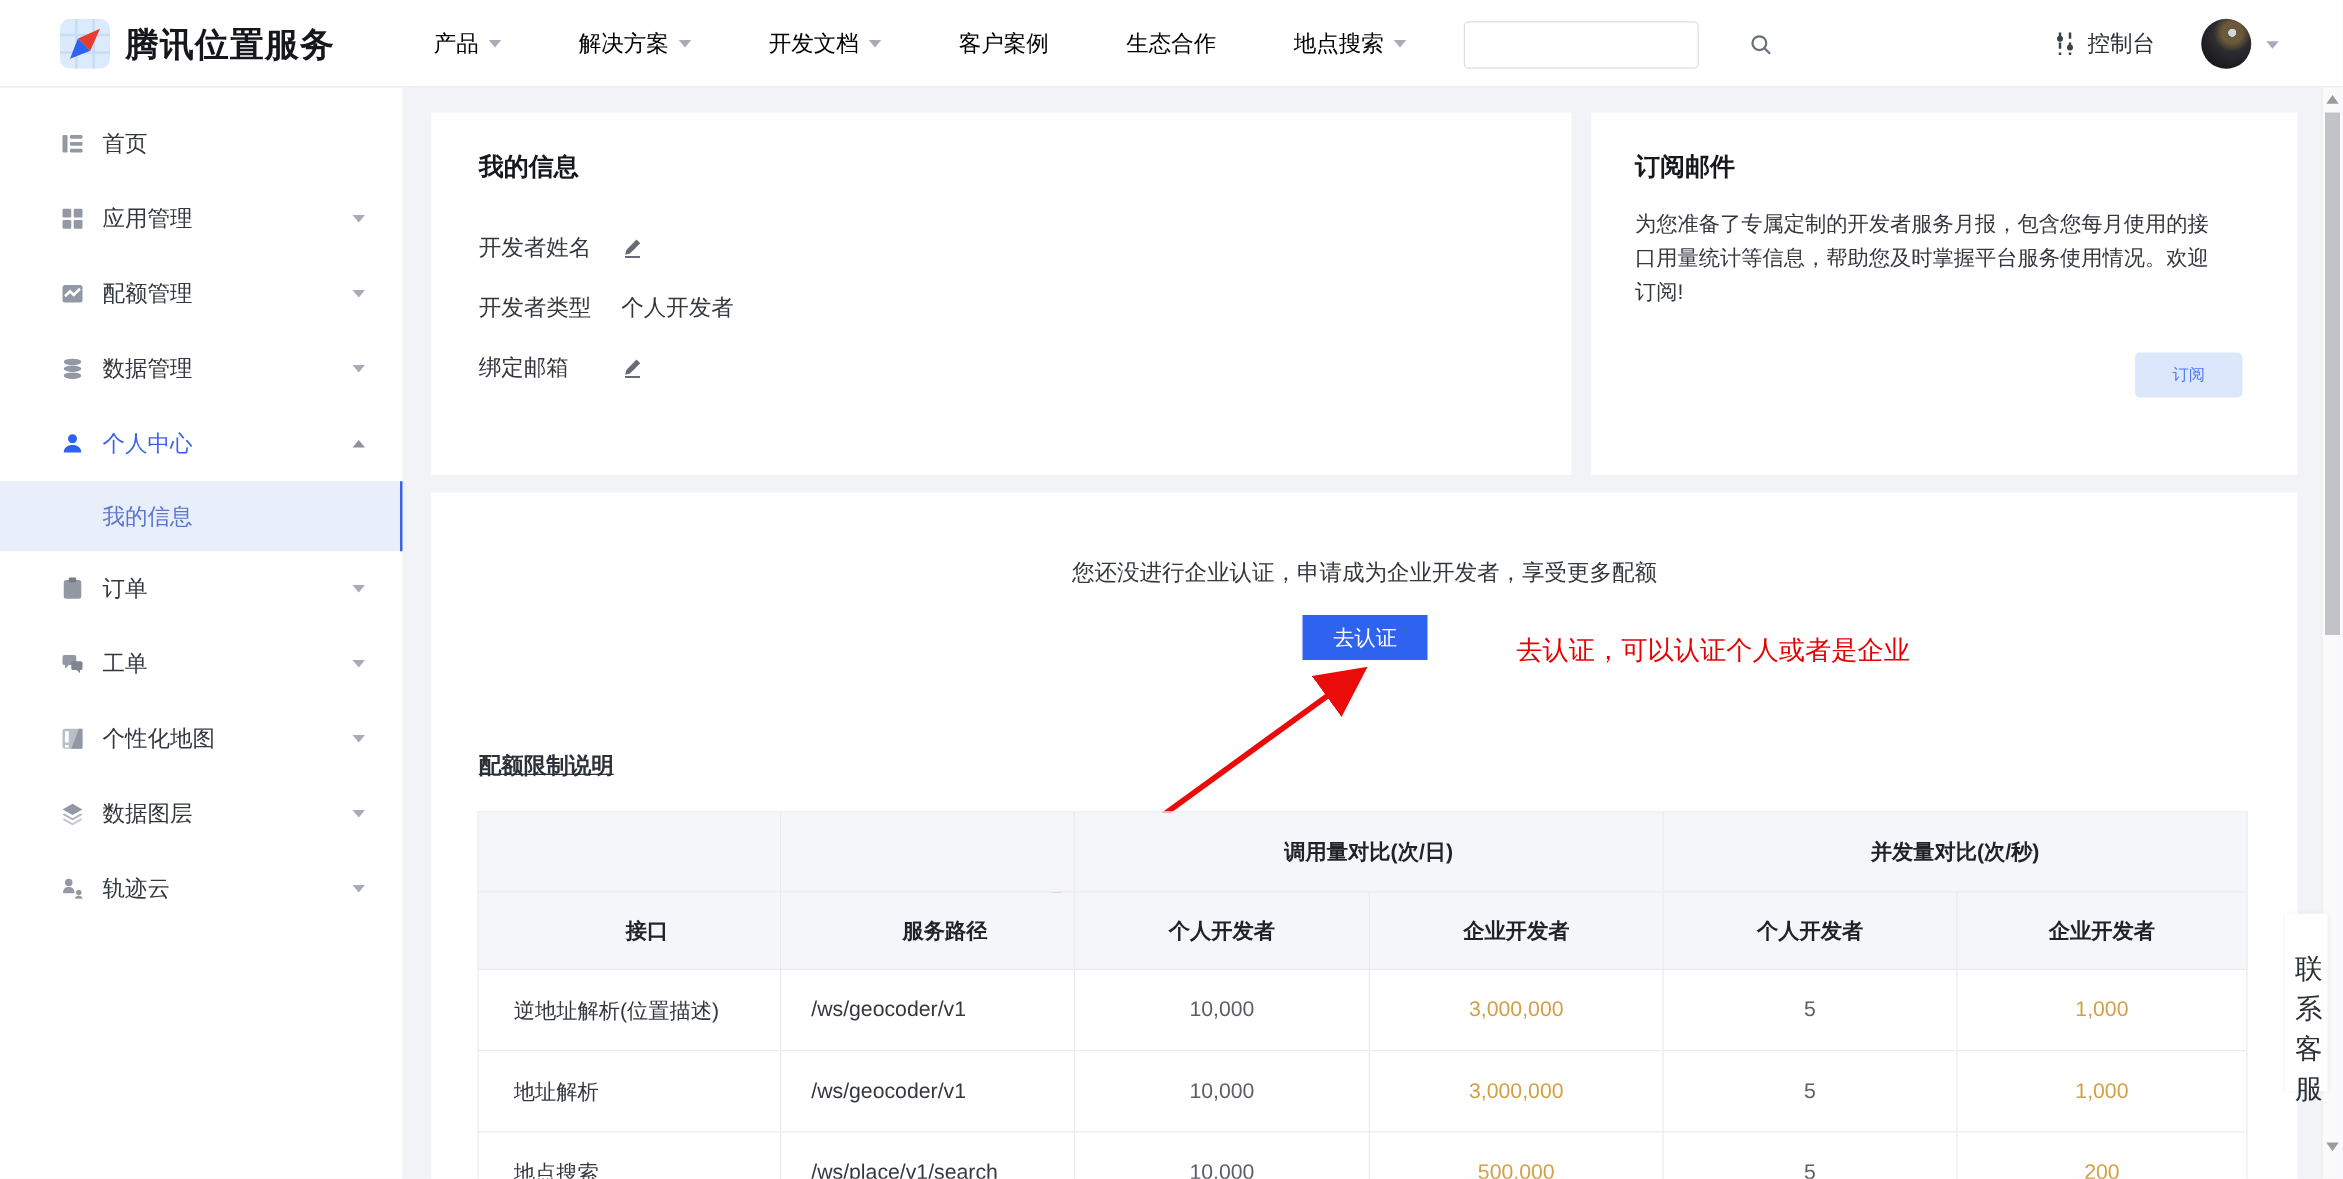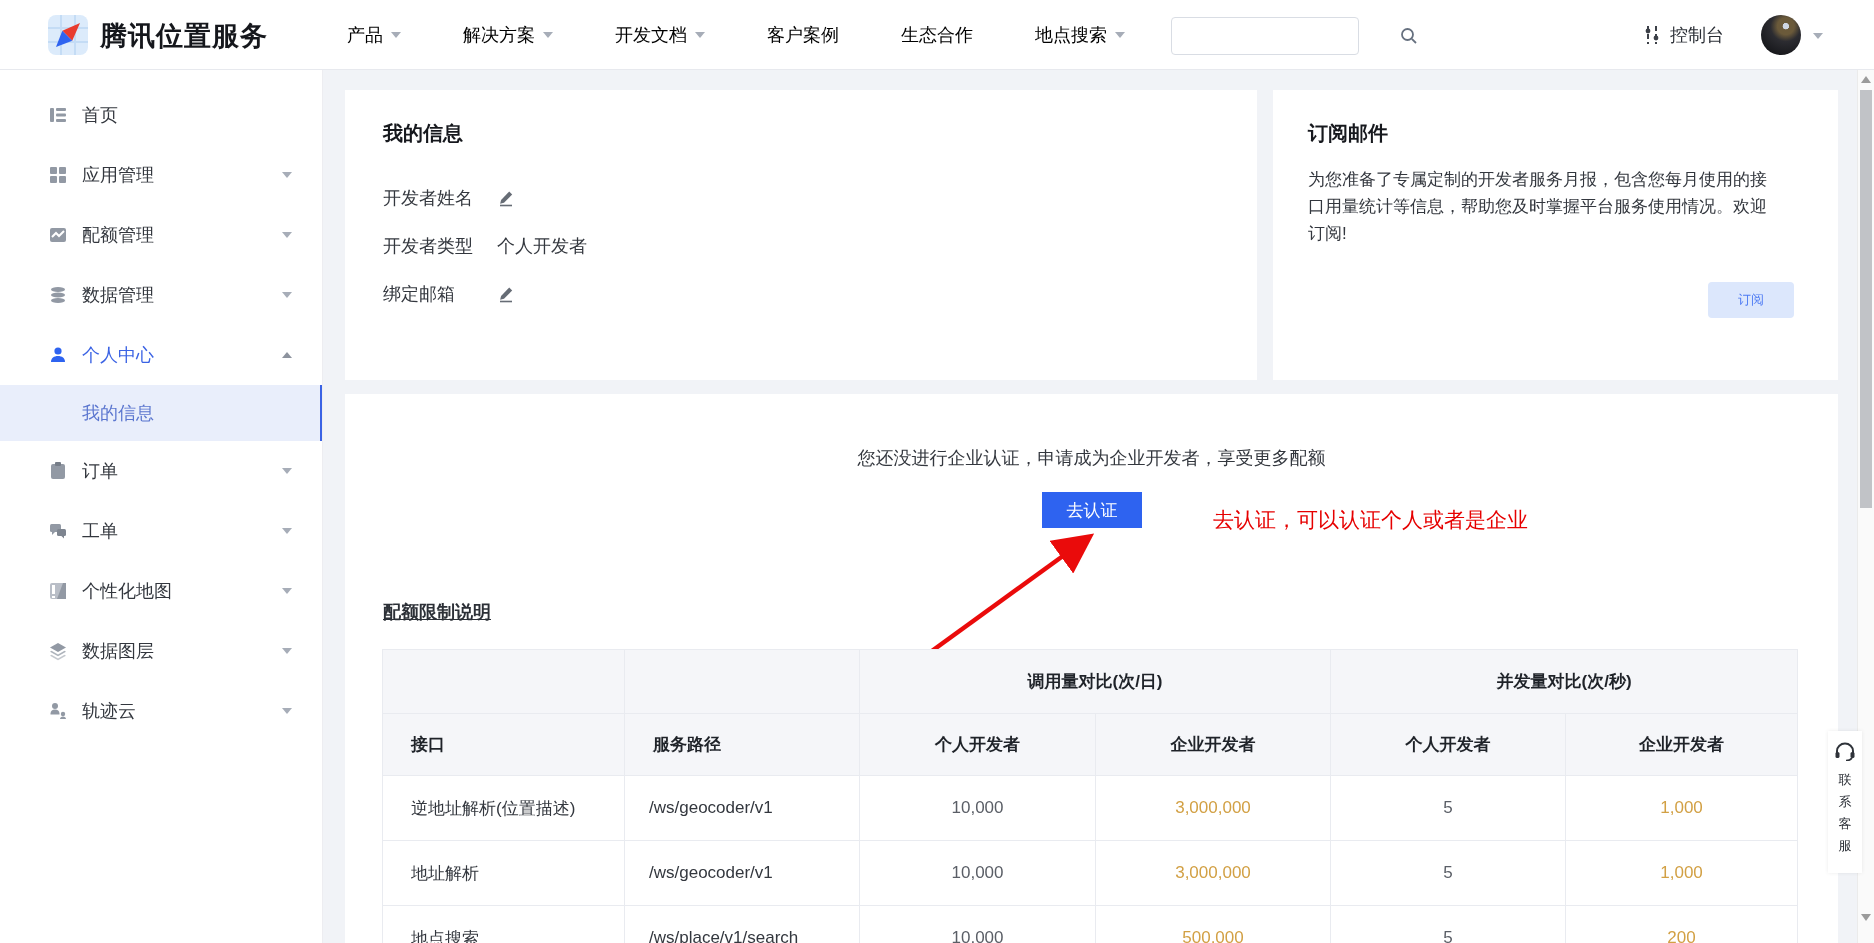--- a/index.html
+++ b/index.html
@@ -64,31 +64,31 @@
               border:none; border-radius:0; font-size:17px; cursor:pointer; font-family:inherit; }
   .cert-annotation { position:absolute; left:868px; top:112px; font-size:21px; color:#e60000; }
   .arrow-svg { position:absolute; left:0; top:0; width:1493px; height:549px; pointer-events:none; }
 
   .quota-title { position:absolute; left:38px; top:206px; font-size:18px; font-weight:bold; color:#2c3037;text-decoration:underline; }
   .quota-table { position:absolute; left:37px; top:255px; width:1415px; border-collapse:collapse; table-layout:fixed; }
   .quota-table th, .quota-table td { border:1px solid #e9ebf0; font-size:17px; }
   .quota-table thead th { background:#f5f6f9; color:#1f2329; font-weight:bold; }
   .th-group { height:64px; text-align:center; }
   .th-col { height:62px; text-align:center; }
-  .th-left { text-align:left; padding-left:28px; }
+  .th-left { text-align:center; padding-left:28px; }
   .quota-table td { background:#fff; height:65px; text-align:center; color:#5a5e66; }
   td.c-left { text-align:left; padding-left:28px; color:#33373e; }
   td.c-path { text-align:left; padding-left:24px; color:#33373e; }
   td.c-ent { color:#d2a044; }
 
   
   .contact { position:absolute; left:1828px; top:731px; width:34px; height:142px; background:#fff;
              box-shadow:0 0 4px rgba(0,0,0,.08); display:flex; flex-direction:column; align-items:center;
              padding-top:10px; cursor:pointer; z-index:40; }
-  .contact-text { margin-top:8px; font-size:13px; color:#2b2f36; width:18px; line-height:22px; text-align:center; }
+  .contact-text { margin-top:18px; font-size:22px; color:#2b2f36; width:18px; line-height:32px; text-align:center; }
   .scrollbar { position:absolute; left:1857px; top:70px; width:17px; height:873px; background:#fafafa;
                border-left:1px solid #ebebeb; z-index:35; }
   .sb-arrow-up { position:absolute; left:3px; top:6px; width:0; height:0; border-left:5px solid transparent;
                  border-right:5px solid transparent; border-bottom:7px solid #9b9b9b; }
   .sb-thumb { position:absolute; left:2px; top:20px; width:12px; height:418px; background:#c1c3c7; }
   .sb-arrow-down { position:absolute; left:3px; bottom:22px; width:0; height:0; border-left:5px solid transparent;
                    border-right:5px solid transparent; border-top:7px solid #9b9b9b; }
 </style>
 </head>
 <body>

